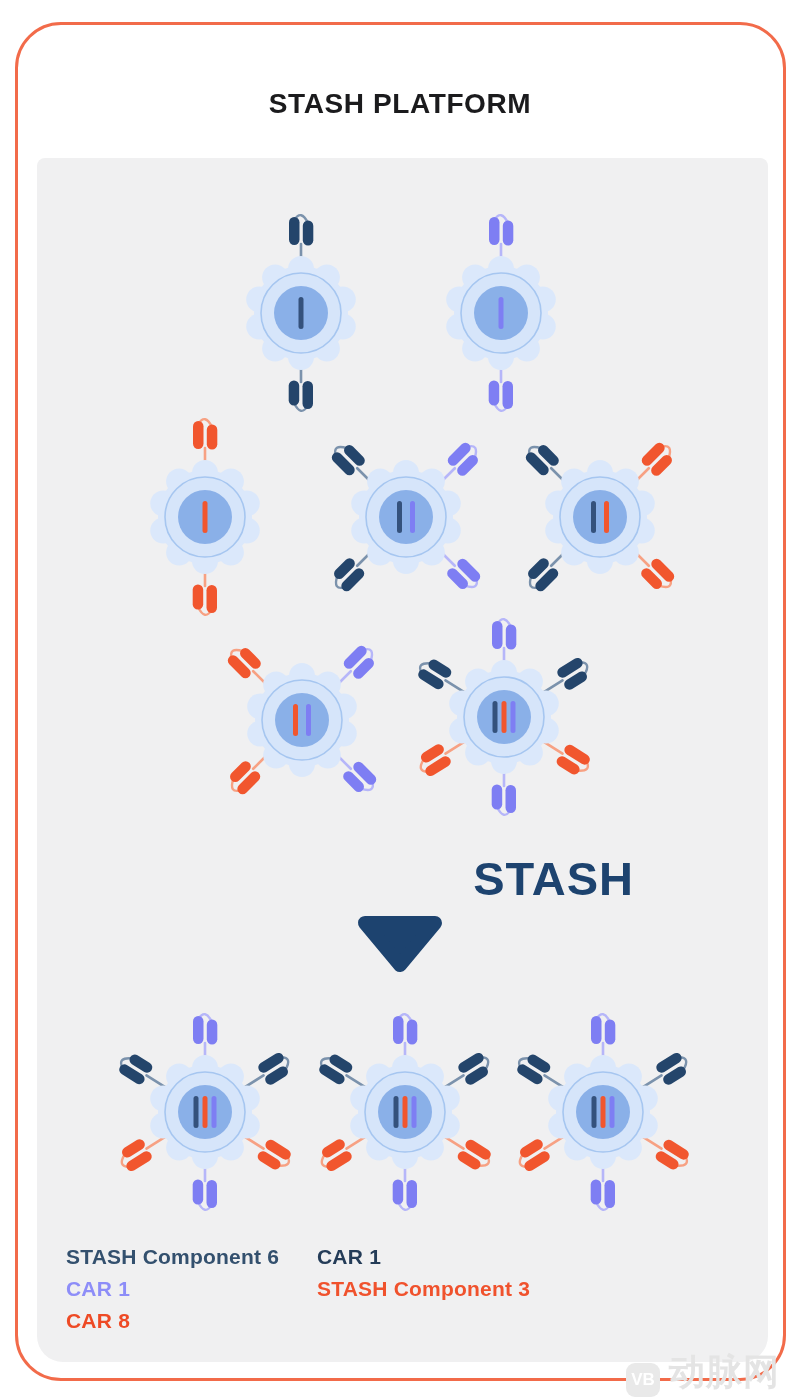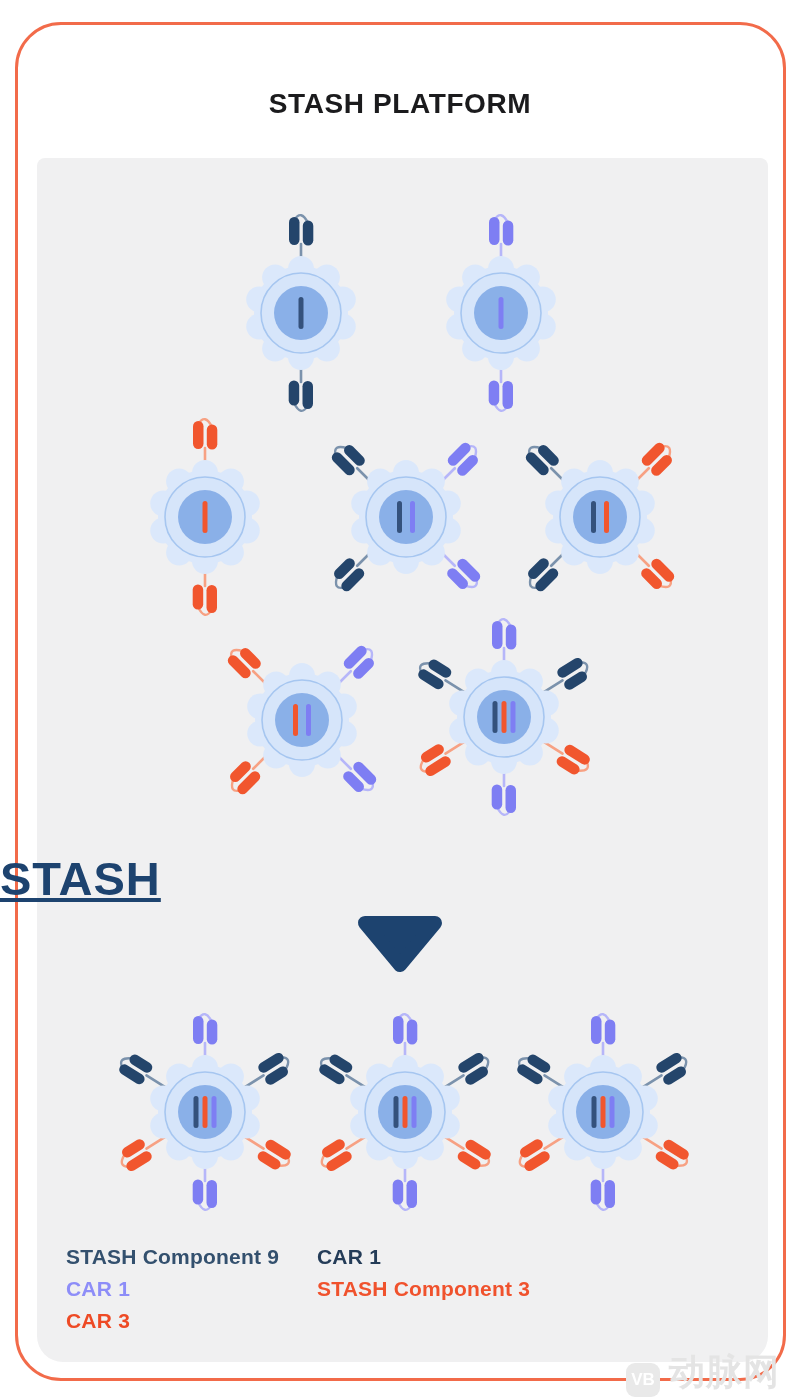--- a/index.html
+++ b/index.html
@@ -6,22 +6,22 @@
   .stage{position:relative;width:800px;height:1398px;background:#ffffff;overflow:hidden;
          font-family:"Liberation Sans",sans-serif;}
   .card{position:absolute;left:15px;top:22px;width:771px;height:1359px;box-sizing:border-box;
         border:3px solid #f26b4a;border-radius:46px;background:#ffffff;}
   .title{position:absolute;left:0;width:800px;top:88px;text-align:center;
          font-size:28px;font-weight:800;letter-spacing:.6px;color:#1b1b1d;}
   .panel{position:absolute;left:37px;top:158px;width:731px;height:1204px;
          background:#f0f0f1;border-radius:8px 8px 26px 26px;}
   #cells{position:absolute;left:0;top:0;width:800px;height:1398px;pointer-events:none;}
   .cell{position:absolute;width:240px;height:240px;}
-  .stash-word{position:absolute;left:0;width:634px;top:851px;text-align:left;
-              font-size:47px;font-weight:800;letter-spacing:1px;text-decoration:underline;}
+  .stash-word{position:absolute;left:0;width:634px;top:851px;text-align:right;
+              font-size:47px;font-weight:800;letter-spacing:1px;}
   .arrow{position:absolute;left:352px;top:914px;}
   .legend{position:absolute;left:66px;top:1246px;display:grid;grid-template-columns:251px auto;
           row-gap:11px;font-size:21px;font-weight:800;letter-spacing:.2px;line-height:21px;}
   .watermark{position:absolute;left:626px;top:1348px;display:flex;align-items:flex-end;gap:9px;z-index:9;}
   .wm-logo{width:34px;height:34px;border-radius:9px;background:#e9e9e9;color:#ffffff;
            font-weight:800;font-size:17px;display:flex;align-items:center;justify-content:center;}
   .wm-text{font-size:36px;font-weight:700;color:#e4e4e4;letter-spacing:1px;font-family:"Liberation Sans",sans-serif;}
 </style>
 </head>
 <body>
@@ -624,24 +624,24 @@
           <rect x="6.5" y="-16" width="5" height="32" rx="2.5" fill="#7e7ef3"></rect>
         </svg></div>
     </div>
 
   <div class="stash-word" style="color: rgb(29, 67, 111);">STASH</div>
   <svg class="arrow" width="96" height="62" viewBox="0 0 96 62">
     <path id="arrow-path" d="M13 9 L83 9 L48 51 Z" stroke-width="14" stroke-linejoin="round" fill="#1d436f" stroke="#1d436f"></path>
   </svg>
 
   <div class="legend">
-    <span id="comp-0" style="color: rgb(51, 80, 110);">STASH Component 9</span>
+    <span id="comp-0" style="color: rgb(51, 80, 110);">STASH Component 6</span>
     <span id="car-0" style="color: rgb(36, 60, 88);">CAR 1</span>
     <span id="car-1" style="color: rgb(141, 141, 248);">CAR 1</span>
     <span id="comp-2" style="color: rgb(240, 82, 45);">STASH Component 3</span>
-    <span id="car-2" style="color: rgb(238, 74, 37);">CAR 3</span>
+    <span id="car-2" style="color: rgb(238, 74, 37);">CAR 8</span>
   </div>
 
   <div class="watermark">
     <div class="wm-logo">VB</div>
     <div class="wm-text">动脉网</div>
   </div>
 </div>
 
 </body></html>

